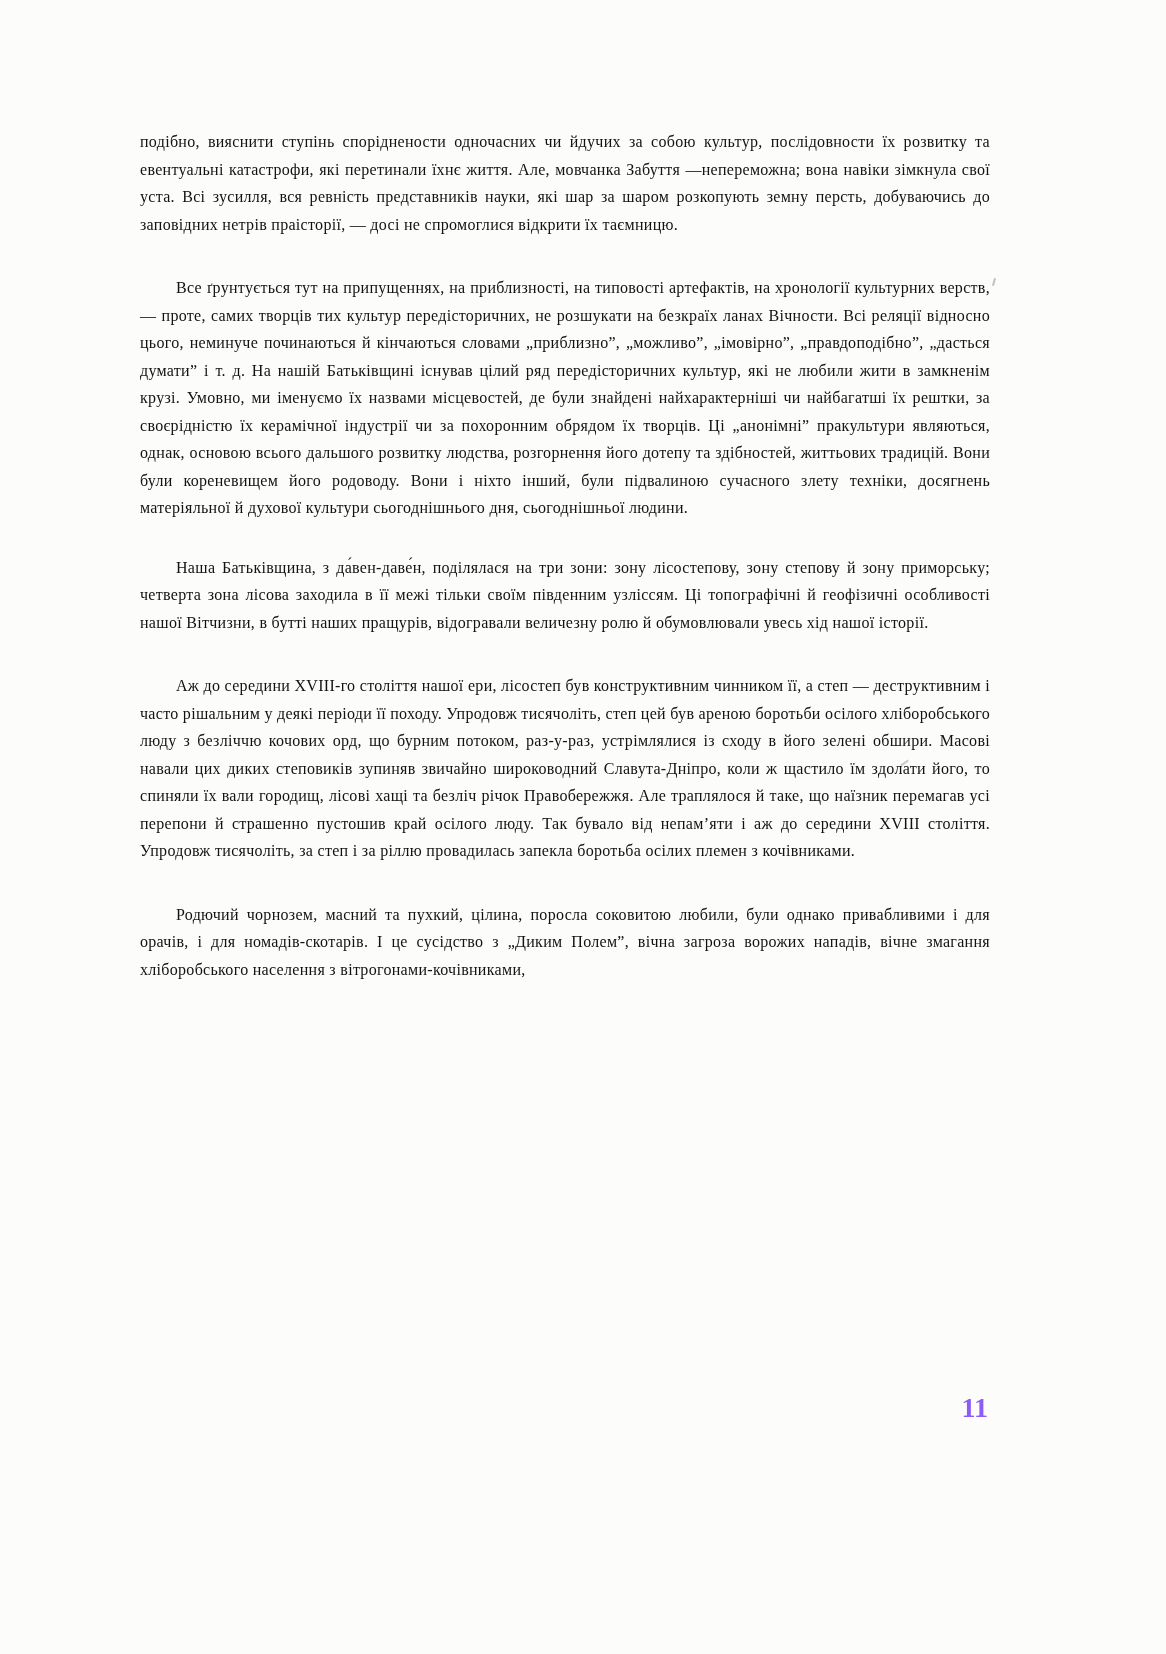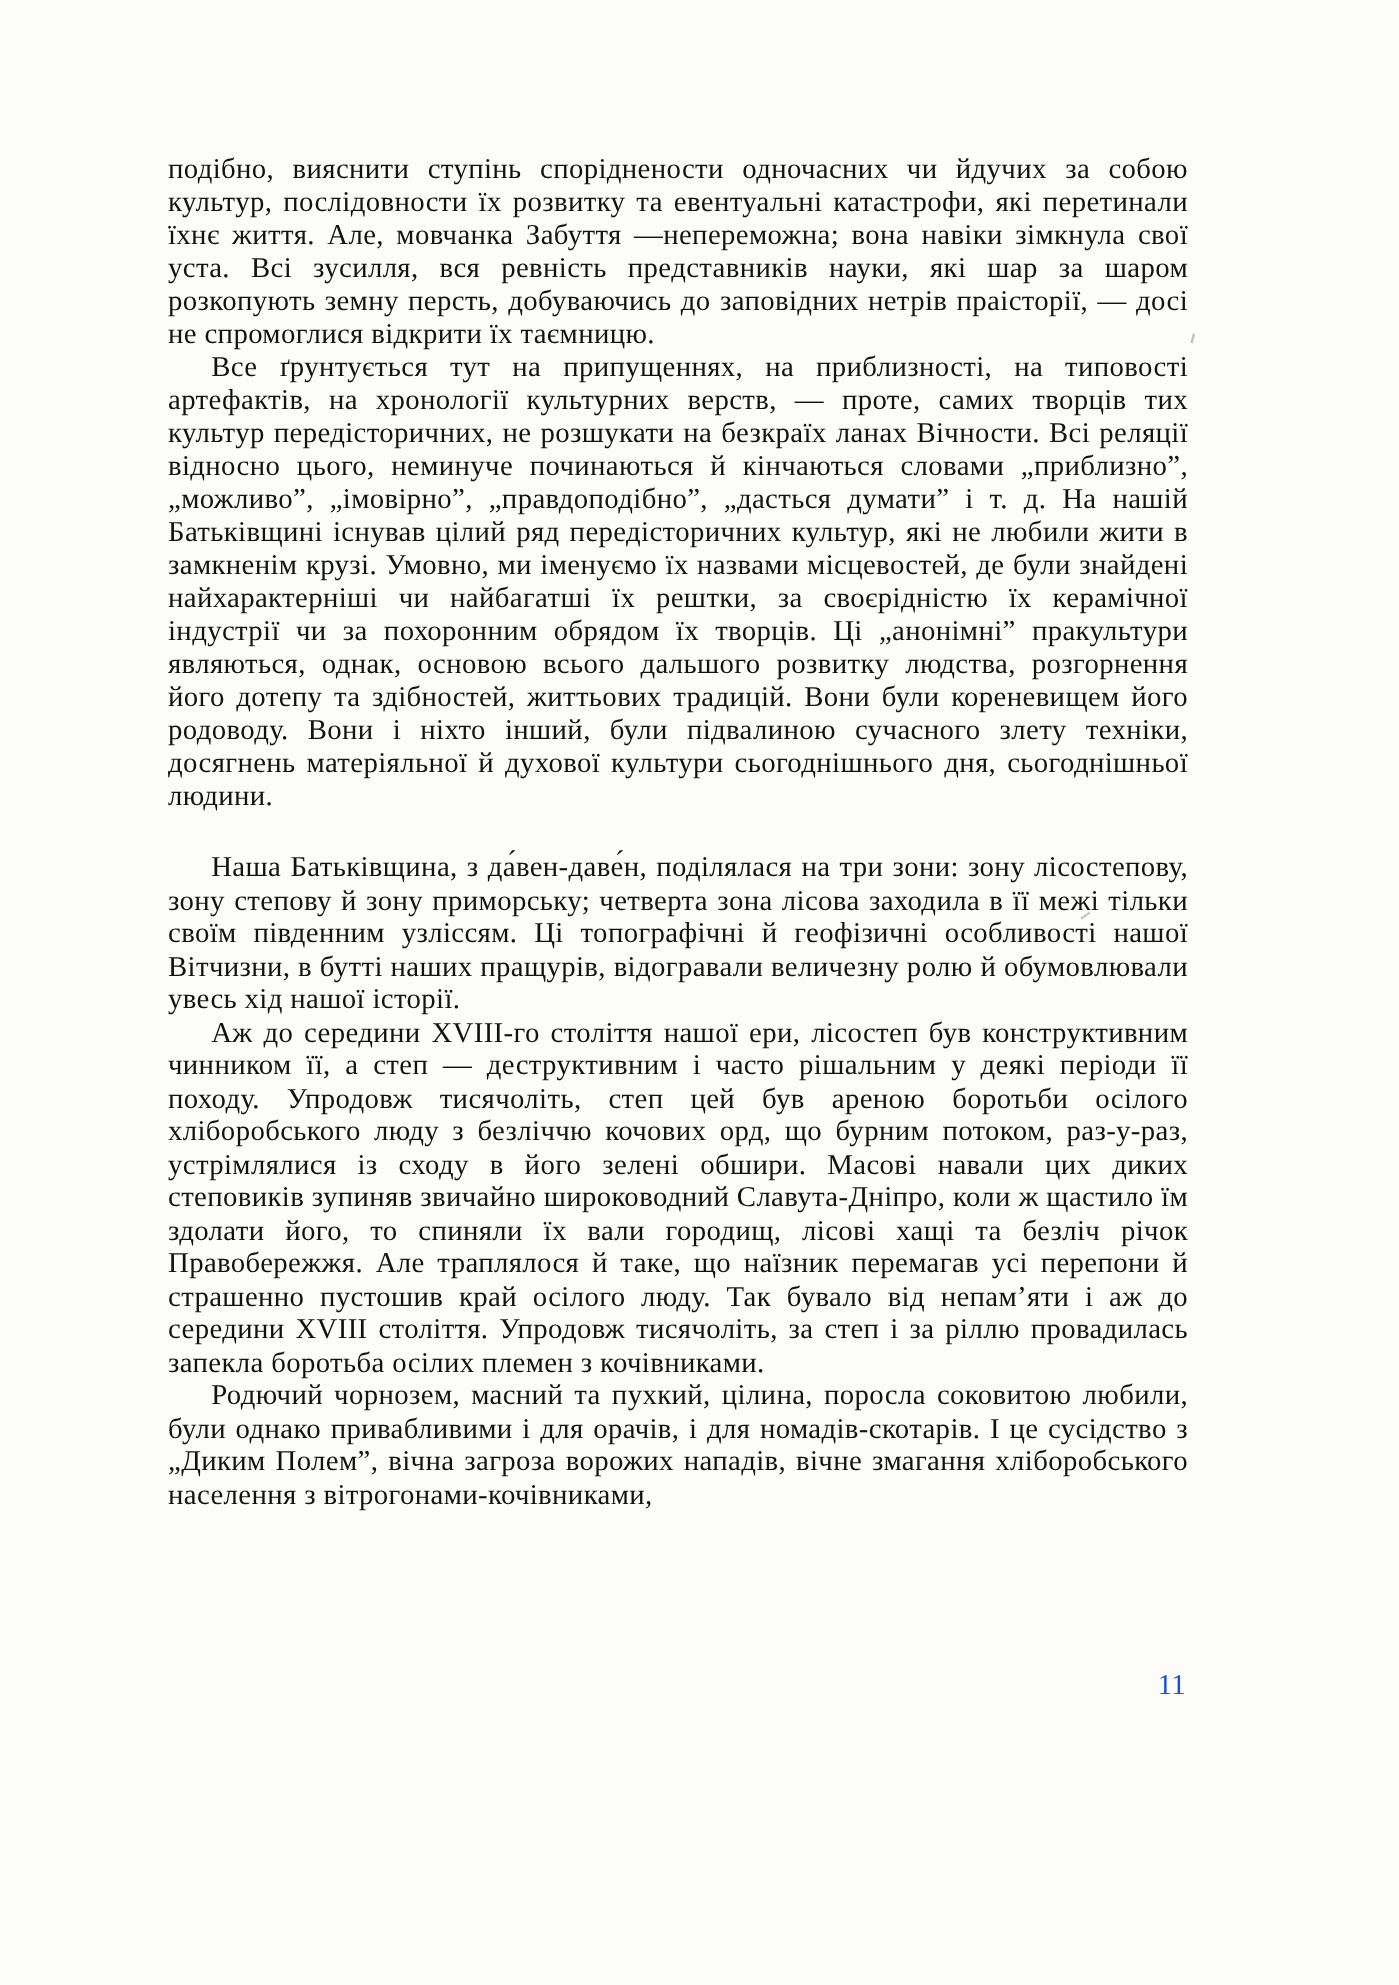--- a/index.html
+++ b/index.html
@@ -18,41 +18,42 @@
     inset: 0;
     background: #fcfcfa;
     overflow: hidden;
   }
   .text-block {
     position: absolute;
     left: 140px;
     top: 128px;
     width: 850px;
     color: #121212;
-    font-size: 24px;
+    font-size: 16px;
     line-height: 27.5px;
     text-align: justify;
     letter-spacing: 0.3px;
   }
   .text-block p {
     margin: 0;
   }
   .text-block p.indent {
     text-indent: 36px;
+    margin-top: 36px;
   }
   .text-block p.gap {
     margin-top: 32px;
   }
   .page-number {
     position: absolute;
     right: 178px;
     top: 1392px;
-    font-size: 24px;
-    font-weight: normal;
-    color: #1d4ed8;
+    font-size: 28px;
+    font-weight: bold;
+    color: #8b5cf6;
   }
   .speck-1 {
     position: absolute;
     left: 993px;
     top: 278px;
     width: 2px;
     height: 8px;
     background: #9a9a94;
     transform: rotate(15deg);
     opacity: .6;

